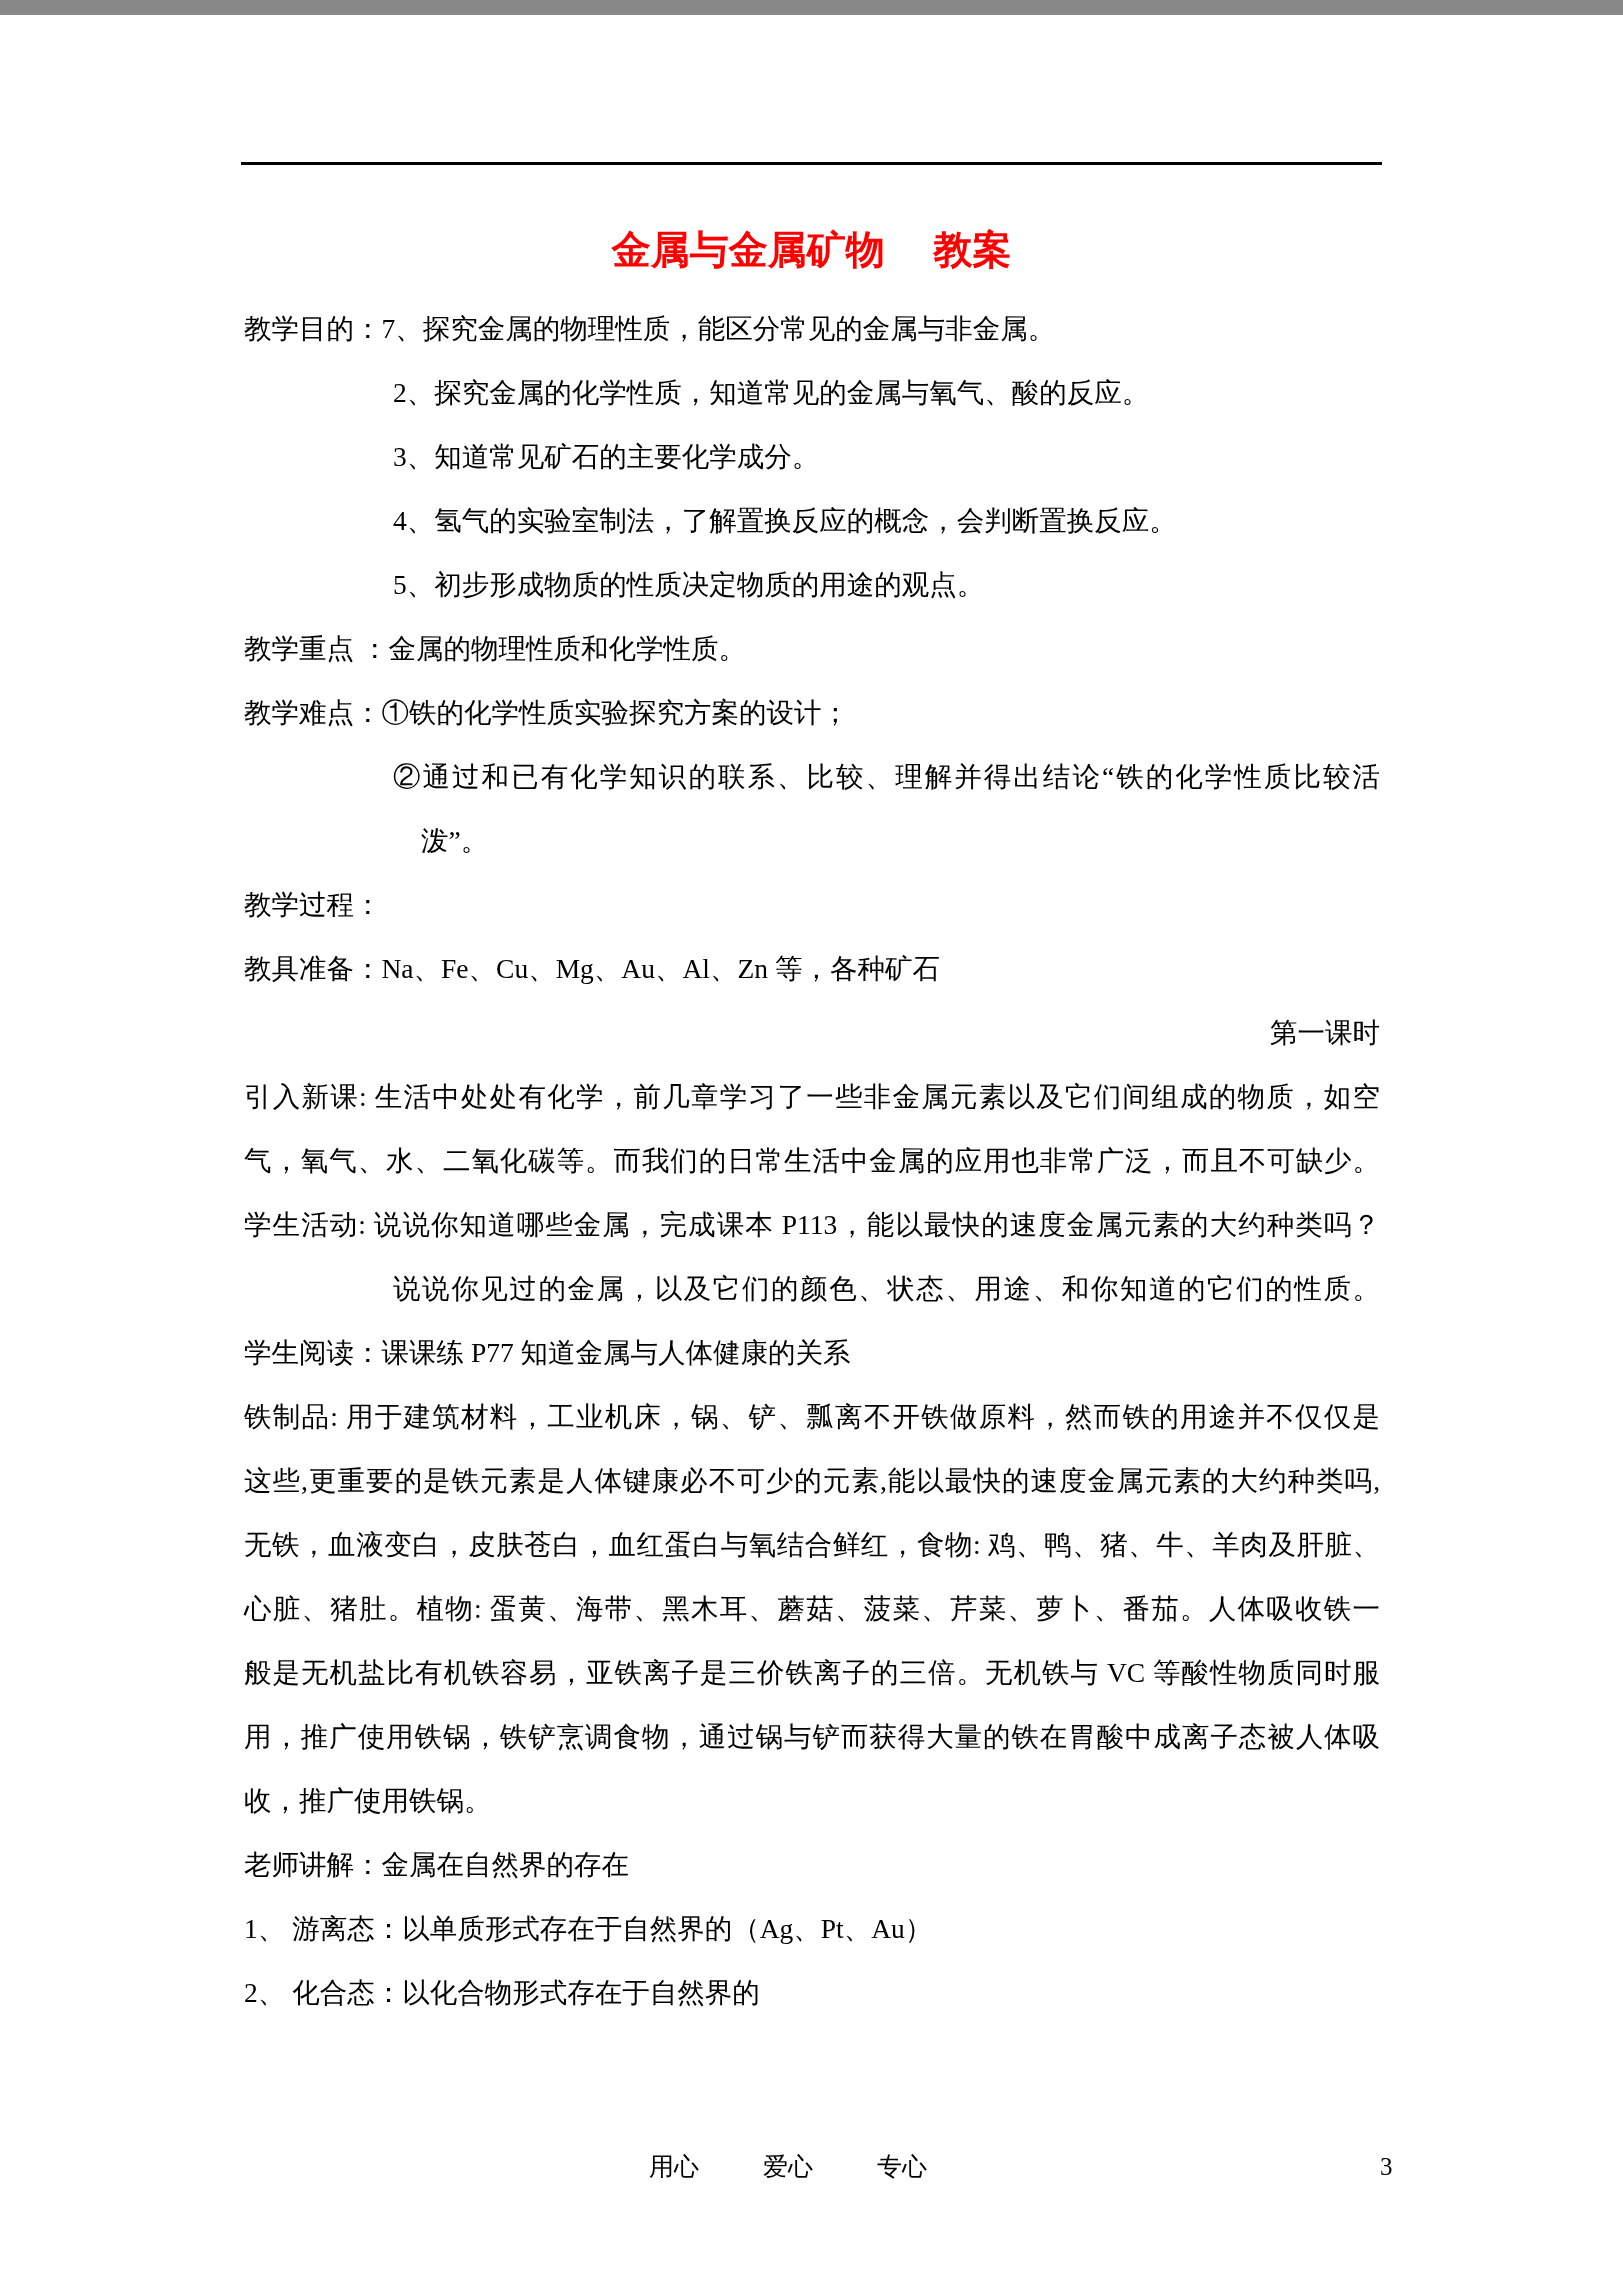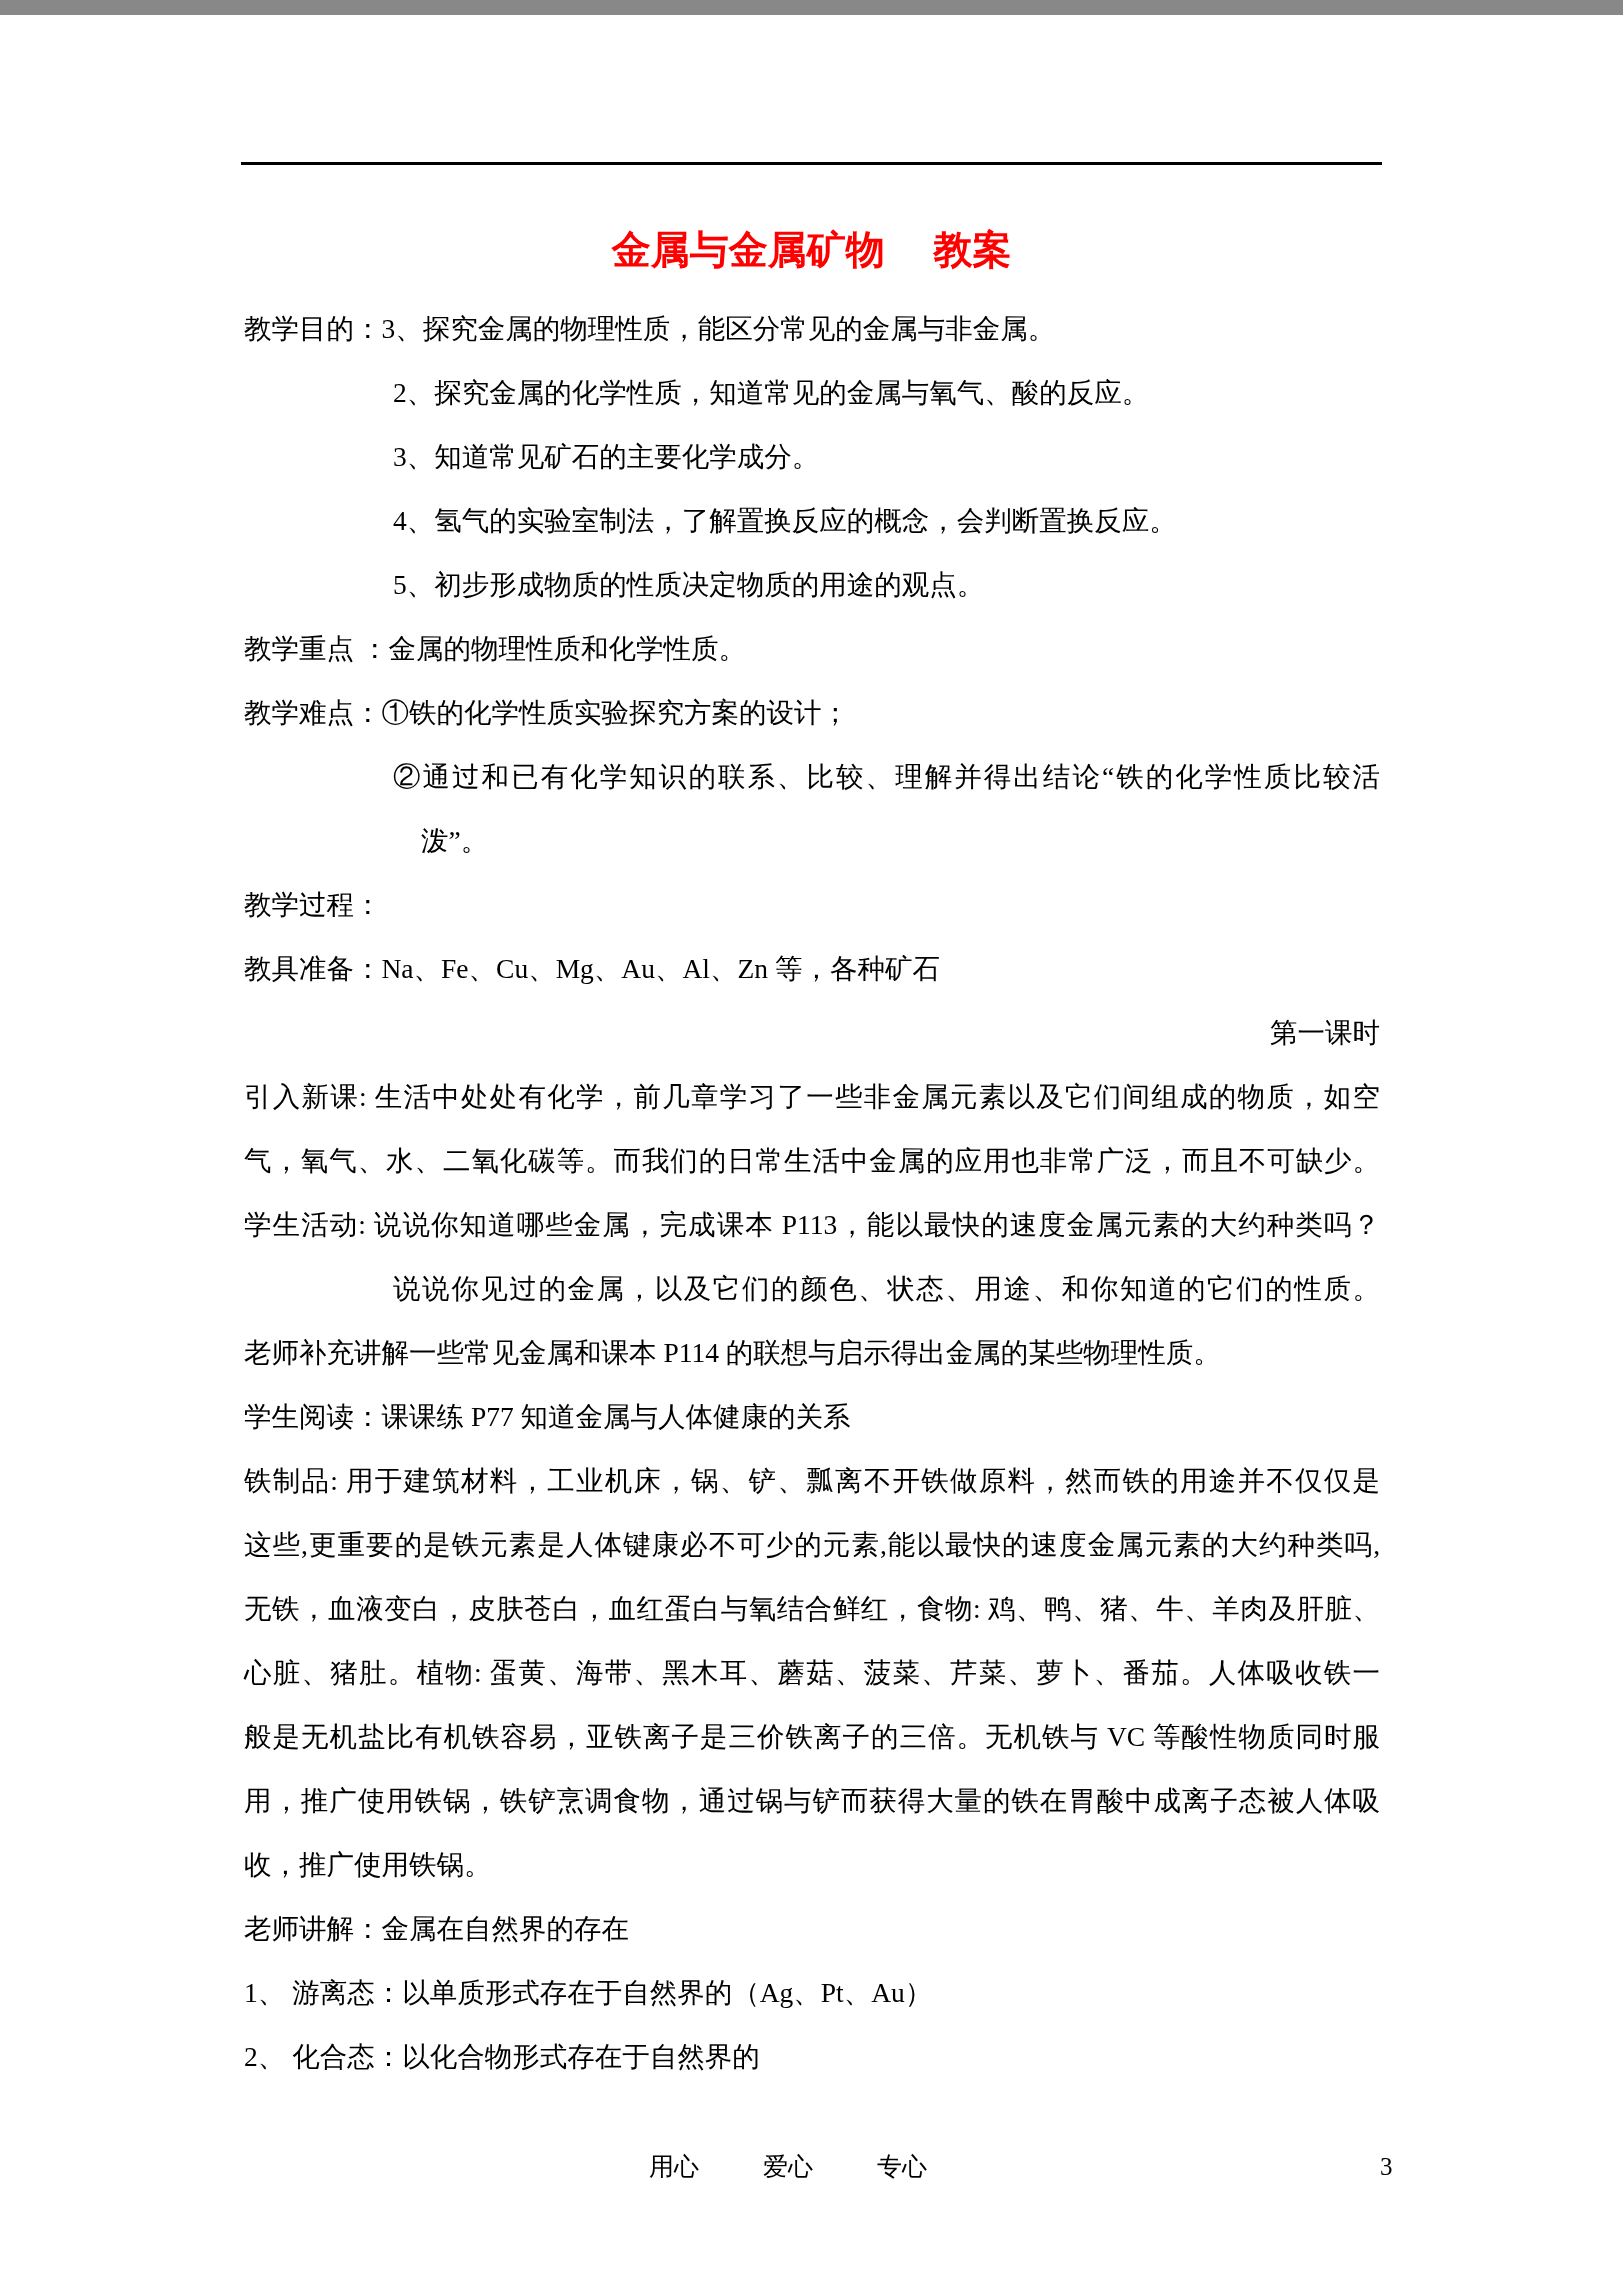--- a/index.html
+++ b/index.html
@@ -76,37 +76,36 @@
     line-height: 34px;
   }
 </style>
 </head>
 <body>
 
 <div class="page">
   <div class="top-rule"></div>
   <h1 class="doc-title" style="color: rgb(255, 0, 0);">金属与金属矿物　 教案</h1>
   <div class="doc-body" id="doc-body">
-      <div class="line">教学目的：3、探究金属的物理性质，能区分常见的金属与非金属。</div>
+      <div class="line">教学目的：7、探究金属的物理性质，能区分常见的金属与非金属。</div>
       <div class="line indent-1">2、探究金属的化学性质，知道常见的金属与氧气、酸的反应。</div>
       <div class="line indent-1">3、知道常见矿石的主要化学成分。</div>
       <div class="line indent-1">4、氢气的实验室制法，了解置换反应的概念，会判断置换反应。</div>
       <div class="line indent-1">5、初步形成物质的性质决定物质的用途的观点。</div>
       <div class="line">教学重点 ：金属的物理性质和化学性质。</div>
       <div class="line">教学难点：①铁的化学性质实验探究方案的设计；</div>
       <div class="line indent-1 fill">②通过和已有化学知识的联系、比较、理解并得出结论“铁的化学性质比较活</div>
       <div class="line indent-2">泼”。</div>
       <div class="line">教学过程：</div>
       <div class="line">教具准备：Na、Fe、Cu、Mg、Au、Al、Zn 等，各种矿石</div>
       <div class="line center">第一课时</div>
       <div class="line fill">引入新课: 生活中处处有化学，前几章学习了一些非金属元素以及它们间组成的物质，如空</div>
       <div class="line fill">气，氧气、水、二氧化碳等。而我们的日常生活中金属的应用也非常广泛，而且不可缺少。</div>
       <div class="line fill">学生活动: 说说你知道哪些金属，完成课本 P113，能以最快的速度金属元素的大约种类吗？</div>
       <div class="line indent-1 fill">说说你见过的金属，以及它们的颜色、状态、用途、和你知道的它们的性质。</div>
-      <div class="line">老师补充讲解一些常见金属和课本 P114 的联想与启示得出金属的某些物理性质。</div>
       <div class="line">学生阅读：课课练 P77 知道金属与人体健康的关系</div>
       <div class="line fill">铁制品: 用于建筑材料，工业机床，锅、铲、瓢离不开铁做原料，然而铁的用途并不仅仅是</div>
       <div class="line fill">这些,更重要的是铁元素是人体键康必不可少的元素,能以最快的速度金属元素的大约种类吗,</div>
       <div class="line fill">无铁，血液变白，皮肤苍白，血红蛋白与氧结合鲜红，食物: 鸡、鸭、猪、牛、羊肉及肝脏、</div>
       <div class="line fill">心脏、猪肚。植物: 蛋黄、海带、黑木耳、蘑菇、菠菜、芹菜、萝卜、番茄。人体吸收铁一</div>
       <div class="line fill">般是无机盐比有机铁容易，亚铁离子是三价铁离子的三倍。无机铁与 VC 等酸性物质同时服</div>
       <div class="line fill">用，推广使用铁锅，铁铲烹调食物，通过锅与铲而获得大量的铁在胃酸中成离子态被人体吸</div>
       <div class="line">收，推广使用铁锅。</div>
       <div class="line">老师讲解：金属在自然界的存在</div>
       <div class="line">1、 游离态：以单质形式存在于自然界的（Ag、Pt、Au）</div>

